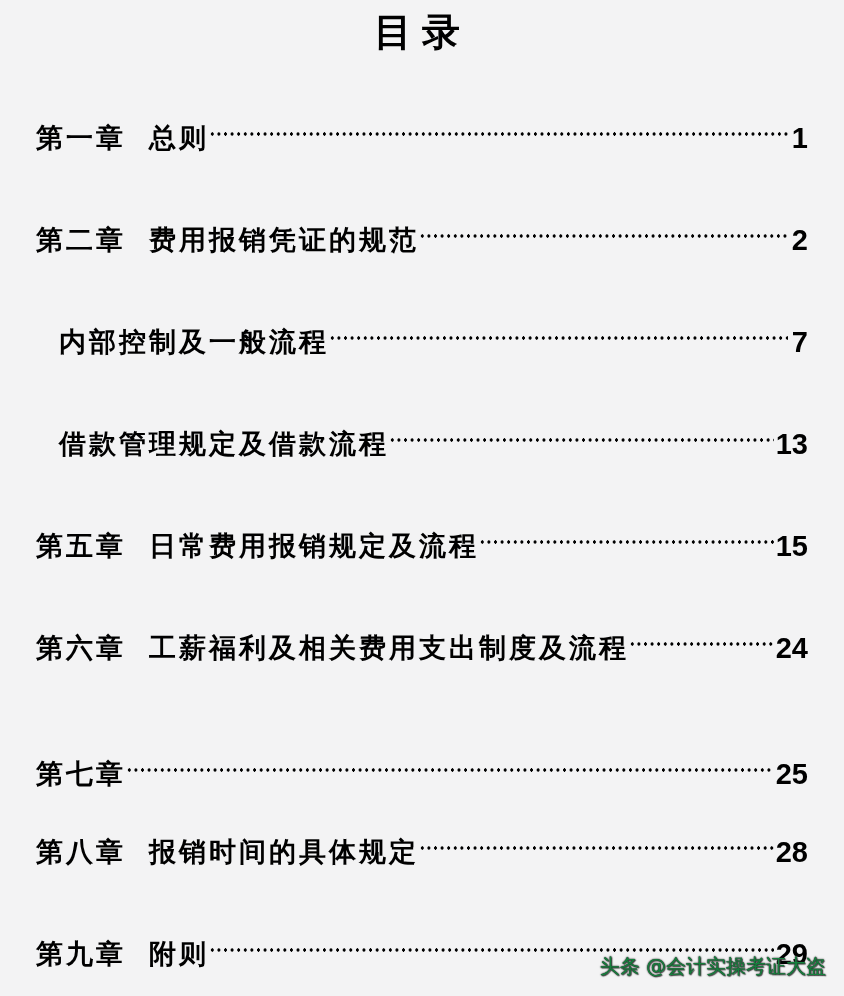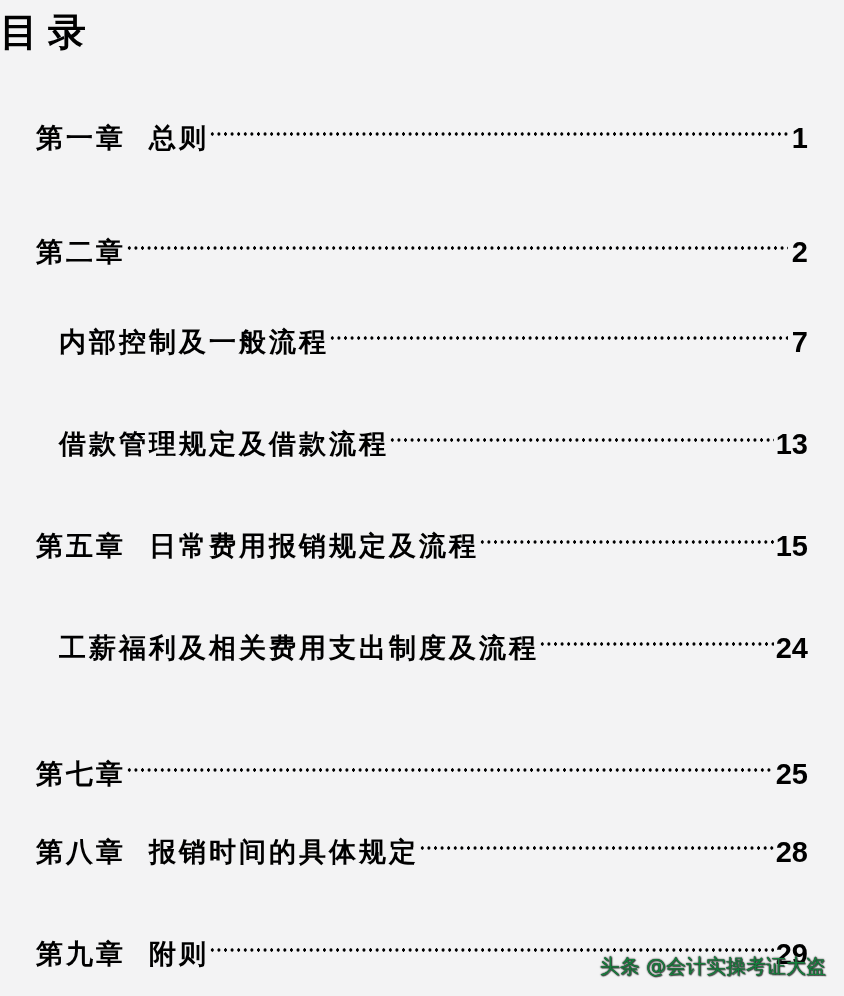--- a/index.html
+++ b/index.html
@@ -13,21 +13,21 @@
       position: relative;
       overflow: hidden;
       font-family: "DejaVu Serif", "Liberation Serif", serif;
       color: #000;
     }
     .title {
       position: absolute;
       left: 0;
       top: 6px;
       width: 844px;
-      text-align: left;
+      text-align: center;
       font-size: 38px;
       font-weight: bold;
       letter-spacing: 10px;
       line-height: 52px;
     }
     .toc {
       position: absolute;
       left: 36px;
       top: 112px;
       width: 772px;
@@ -88,42 +88,44 @@
 
 <div class="title">目录</div>
 
 <div class="toc">
   <div class="toc-row" style="top:0px">
     <span class="chapter">第一章</span>
     <span class="heading">总则</span>
     <span class="leader"></span>
     <span class="page">1</span>
   </div>
-  <div class="toc-row" style="top:114px">
+  <div class="toc-row" style="top:102px">
     <span class="chapter">第二章</span>
+    <span class="heading">费用报销凭证的规范</span>
     <span class="leader"></span>
     <span class="page">2</span>
   </div>
   <div class="toc-row" style="top:204px">
     <span class="heading">内部控制及一般流程</span>
     <span class="leader"></span>
     <span class="page">7</span>
   </div>
   <div class="toc-row" style="top:306px">
     <span class="heading">借款管理规定及借款流程</span>
     <span class="leader"></span>
     <span class="page">13</span>
   </div>
   <div class="toc-row" style="top:408px">
     <span class="chapter">第五章</span>
     <span class="heading">日常费用报销规定及流程</span>
     <span class="leader"></span>
     <span class="page">15</span>
   </div>
   <div class="toc-row" style="top:510px">
+    <span class="chapter">第六章</span>
     <span class="heading">工薪福利及相关费用支出制度及流程</span>
     <span class="leader"></span>
     <span class="page">24</span>
   </div>
   <div class="toc-row" style="top:636px">
     <span class="chapter">第七章</span>
     <span class="leader"></span>
     <span class="page">25</span>
   </div>
   <div class="toc-row" style="top:714px">

